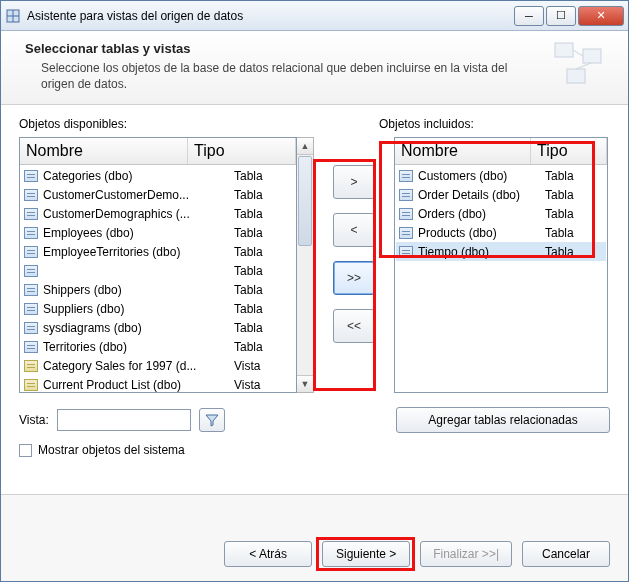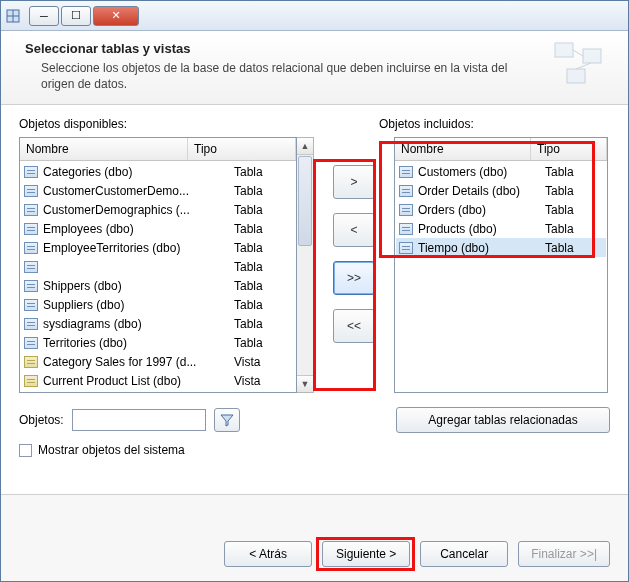--- a/index.html
+++ b/index.html
@@ -85,21 +85,21 @@
     display: flex;
     flex-direction: column;
     height: 256px;
   }
   .left-list { width: 278px; }
   .right-list { width: 214px; margin-left: 2px; }
   .list-header {
     display: flex;
     background: linear-gradient(to bottom,#fdfdfd,#ececec);
     border-bottom: 1px solid #c5c5c5;
-    font-size: 12px;
+    font-size: 16px;
   }
   .list-header .col {
     padding: 4px 6px;
     border-right: 1px solid #d5d5d5;
   }
   .list-body {
     flex: 1;
     overflow: hidden;
     padding: 1px 1px;
   }
@@ -221,20 +221,21 @@
 <body>
 
 <div class="window">
 
   <div class="titlebar">
     <svg class="app-icon" viewBox="0 0 16 16">
       <rect x="2" y="2" width="12" height="12" fill="#cfe0f2" stroke="#4a6fa0"></rect>
       <line x1="2" y1="8" x2="14" y2="8" stroke="#4a6fa0"></line>
       <line x1="8" y1="2" x2="8" y2="14" stroke="#4a6fa0"></line>
     </svg>
+    <div class="title">Asistente para vistas del origen de datos</div>
     <div class="winbtn">─</div>
     <div class="winbtn">☐</div>
     <div class="winbtn close">✕</div>
   </div>
 
   <div class="header-panel">
     <div class="header-text">
       <div class="htitle">Seleccionar tablas y vistas</div>
       <div class="hdesc">Seleccione los objetos de la base de datos relacional que deben incluirse en la vista del origen de datos.</div>
     </div>
@@ -371,37 +372,37 @@
               <span class="rt">Tabla</span>
             </div>
           </div>
       </div>
     </div>
 
     <div class="hl-red" style="left:312px; top:54px; width:63px; height:232px;"></div>
     <div class="hl-red" style="left:378px; top:36px; width:216px; height:117px;"></div>
 
     <div class="filter-row">
-      <div>Objetos:</div>
+      <div>Vista:</div>
       <input class="ftxt" type="text" value="" style="">
       <div class="fbtn">
         <svg width="14" height="14" viewBox="0 0 14 14">
           <path d="M1 2 L13 2 L8 8 L8 12 L6 13 L6 8 Z" fill="#cfe0f2" stroke="#4a6fa0"></path>
         </svg>
       </div>
       <div class="addrel-btn">Agregar tablas relacionadas</div>
     </div>
 
     <div class="chk-row">
       <div class="chkbox"></div>
       <div>Mostrar objetos del sistema</div>
     </div>
   </div>
 
   <div class="footer">
     <div class="navbtn">&lt; Atrás</div>
     <div class="navbtn">Siguiente &gt;</div>
+    <div class="navbtn disabled">Finalizar &gt;&gt;|</div>
     <div class="navbtn">Cancelar</div>
-    <div class="navbtn disabled">Finalizar &gt;&gt;|</div>
   </div>
 
   <div class="hl-red" style="left:316px; top:537px; width:99px; height:34px;"></div>
 </div>
 
 </body></html>

